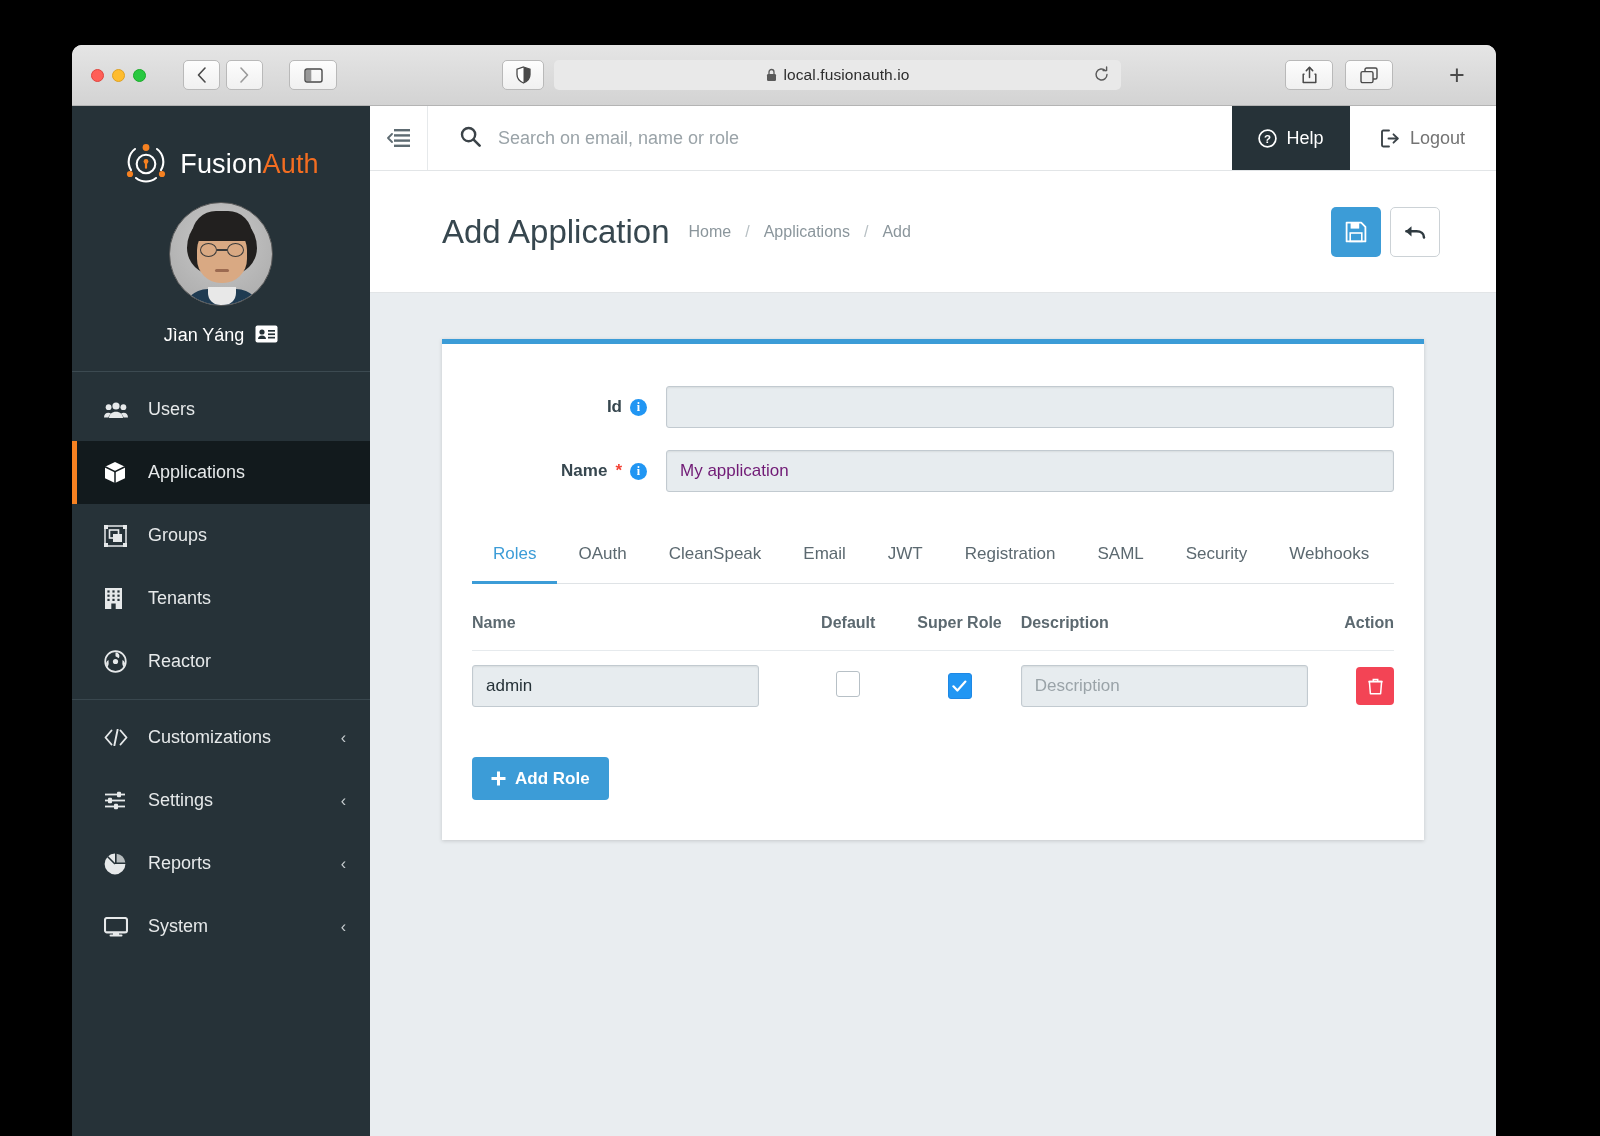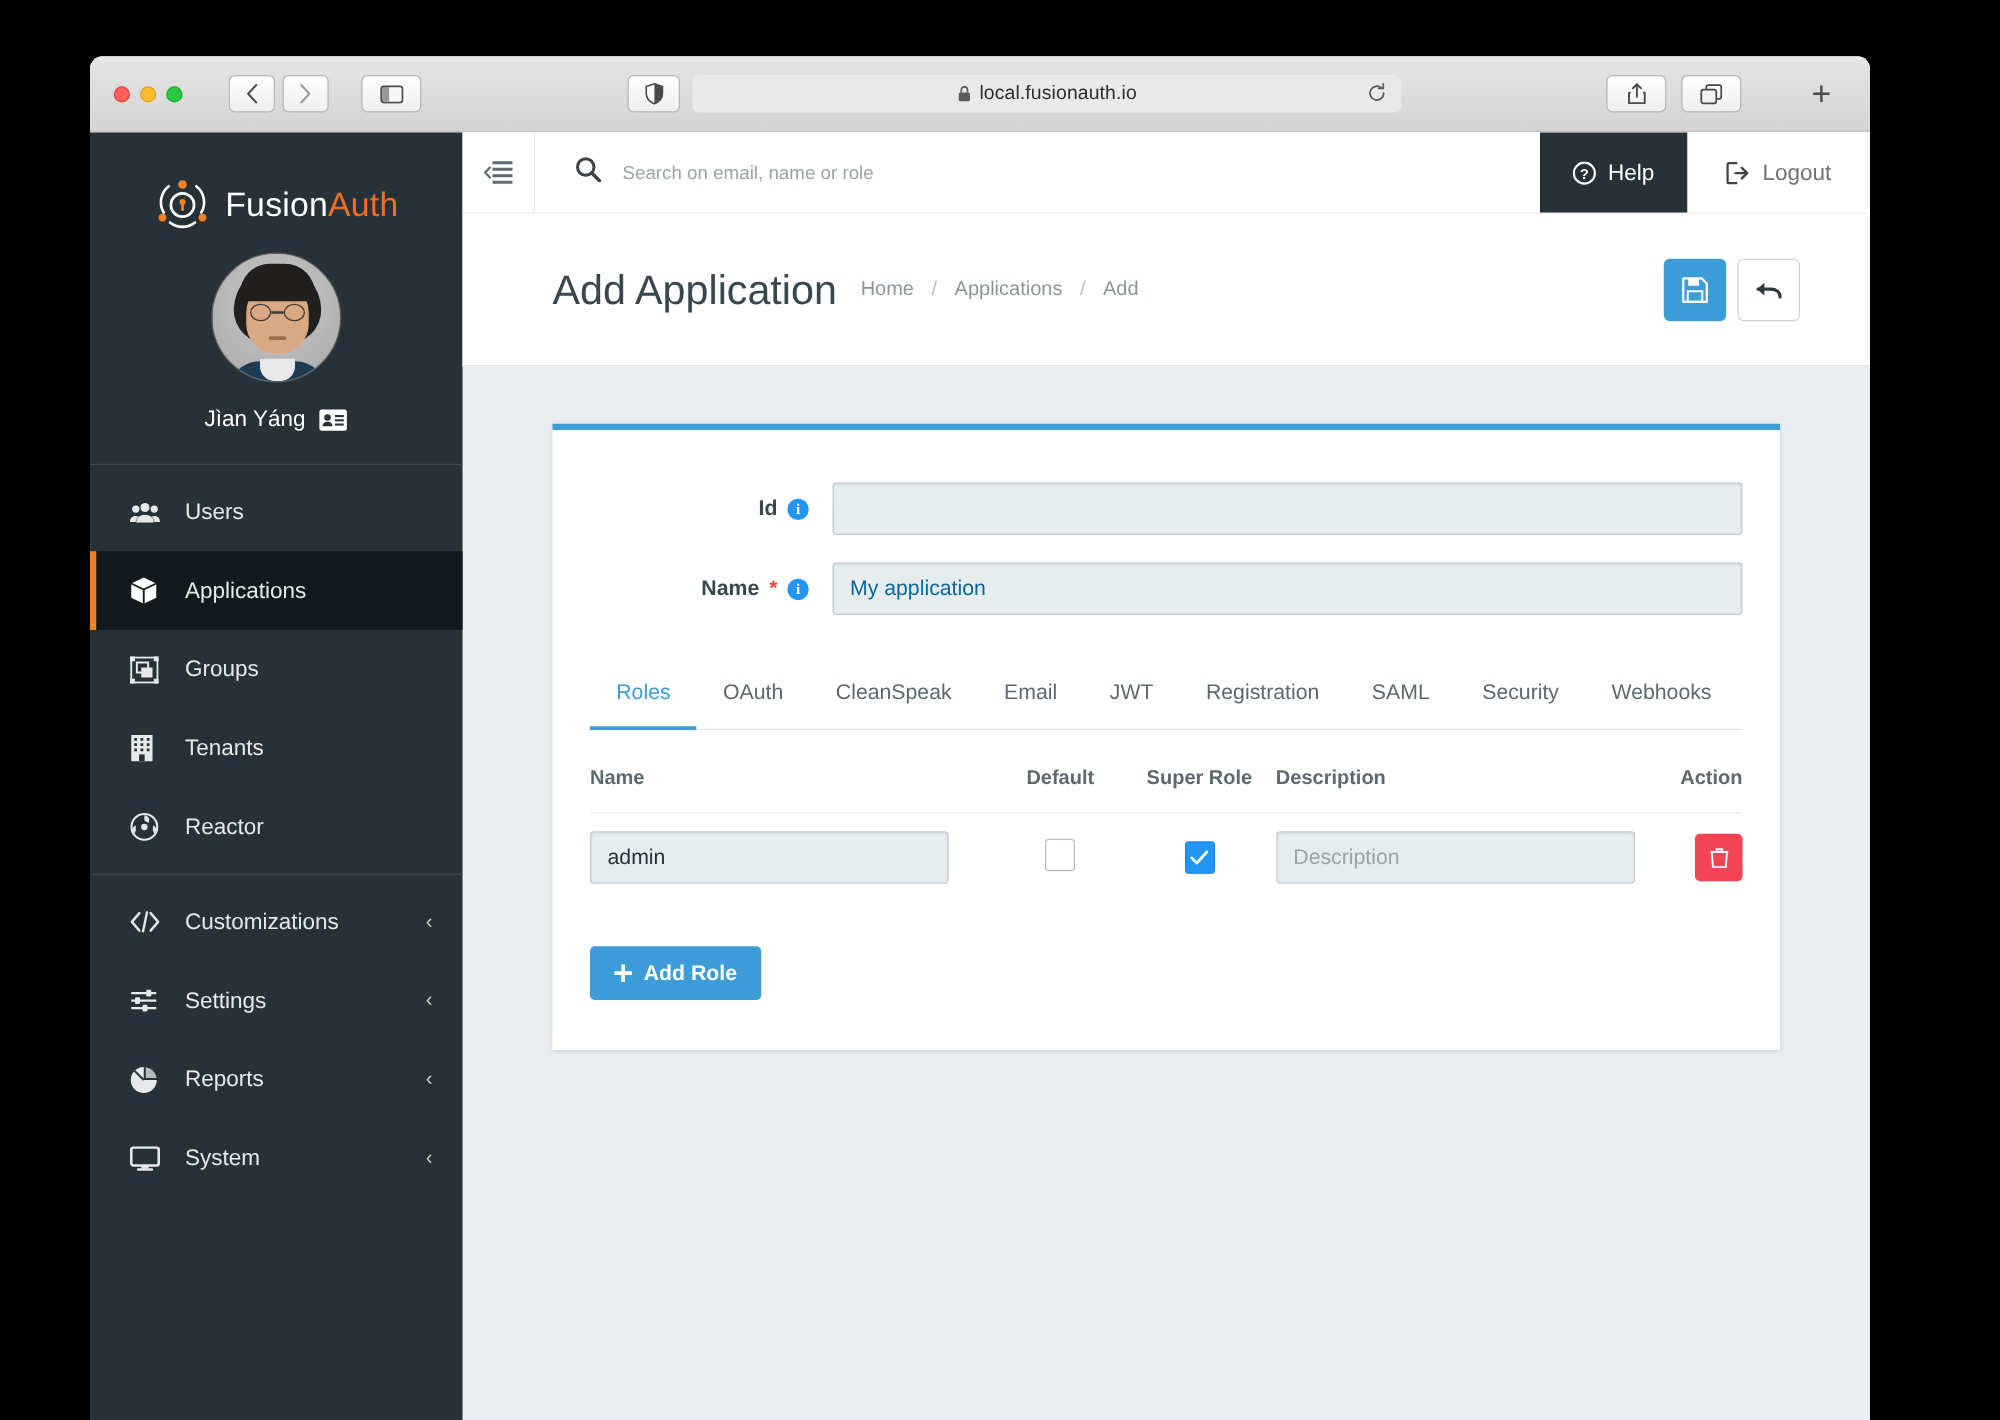--- a/index.html
+++ b/index.html
@@ -108,21 +108,21 @@
   .av-glasses .lens.l { left:0; } .av-glasses .lens.r { right:0; }
   .av-glasses .bridge { position:absolute; left:17px; top:6px; width:10px; height:1.6px; background:#3a3a3a; }
   .av-mouth { position:absolute; left:45px; top:66px; width:14px; height:3px;
              background:#9c6a50; border-radius:2px; }
   .av-body { position:absolute; left:12px; top:86px; width:80px; height:30px;
              background:#1f3b52; border-radius:26px 26px 0 0; }
   .av-collar { position:absolute; left:38px; top:84px; width:28px; height:18px;
              background:#e8e8e8; border-radius:0 0 12px 12px; }
 
   .username {
-    display: flex; align-items: center; justify-content: center; gap: 11px;
+    display: flex; align-items: flex-start; justify-content: center; gap: 11px;
     margin-top: 19px; margin-bottom: 25px;
     font-size: 18px; color: #fff;
   }
   .navsection { border-top: 1px solid #39474e; padding: 6px 0; }
   .navsection.first { border-top: 1px solid #3c4a51; }
   .navitem {
     position: relative;
     display: flex; align-items: center;
     height: 63px; padding-left: 32px;
     color: #e6e9ea; font-size: 18px;
@@ -142,21 +142,21 @@
     height: 65px; background: #fff; display: flex; align-items: stretch;
     border-bottom: 1px solid #e2e5e7;
   }
   .collapse-btn {
     width: 58px; display: flex; align-items: center; justify-content: center;
     border-right: 1px solid #e6e9eb; color: #5e6b72; cursor: pointer;
   }
   .searchbox { flex: 1; display: flex; align-items: center; gap: 17px; padding-left: 32px; }
   .searchbox .mag { color: #3b4348; }
   .searchinput {
-    border: none; outline: none; font-size: 15px; color: #3b4348;
+    border: none; outline: none; font-size: 18px; color: #3b4348;
     background: transparent; width: 80%;
     font-family: "Liberation Sans", sans-serif;
   }
   .searchinput::placeholder { color: #9aa3a8; }
   .helpbtn {
     width: 118px; background: #263238; color: #fff;
     display: flex; align-items: center; justify-content: center; gap: 9px;
     font-size: 18px; cursor: pointer;
   }
   .logoutbtn {
@@ -201,21 +201,21 @@
   .infoic {
     width: 17px; height: 17px; border-radius: 50%; background: #2196f3;
     color: #fff; font-size: 12px; font-weight: bold;
     display: inline-flex; align-items: center; justify-content: center;
     font-family: "Liberation Serif", serif;
   }
   .field {
     flex: 1; margin-right: 30px; height: 42px;
     background: #e7ecef; border: 1px solid #c2cad0;
     border-radius: 3px; padding: 0 13px;
-    font-size: 17px; color: #0369a1; outline: none;
+    font-size: 17px; color: #701a75; outline: none;
     font-family: "Liberation Sans", sans-serif;
     box-shadow: inset 0 1px 2px rgba(0,0,0,.07);
   }
   .field::placeholder { color: #9aa3a8; }
 
   .tabs {
     display: flex; gap: 0; margin: 40px 30px 0 30px;
     border-bottom: 1px solid #dfe3e6;
   }
   .tab {

